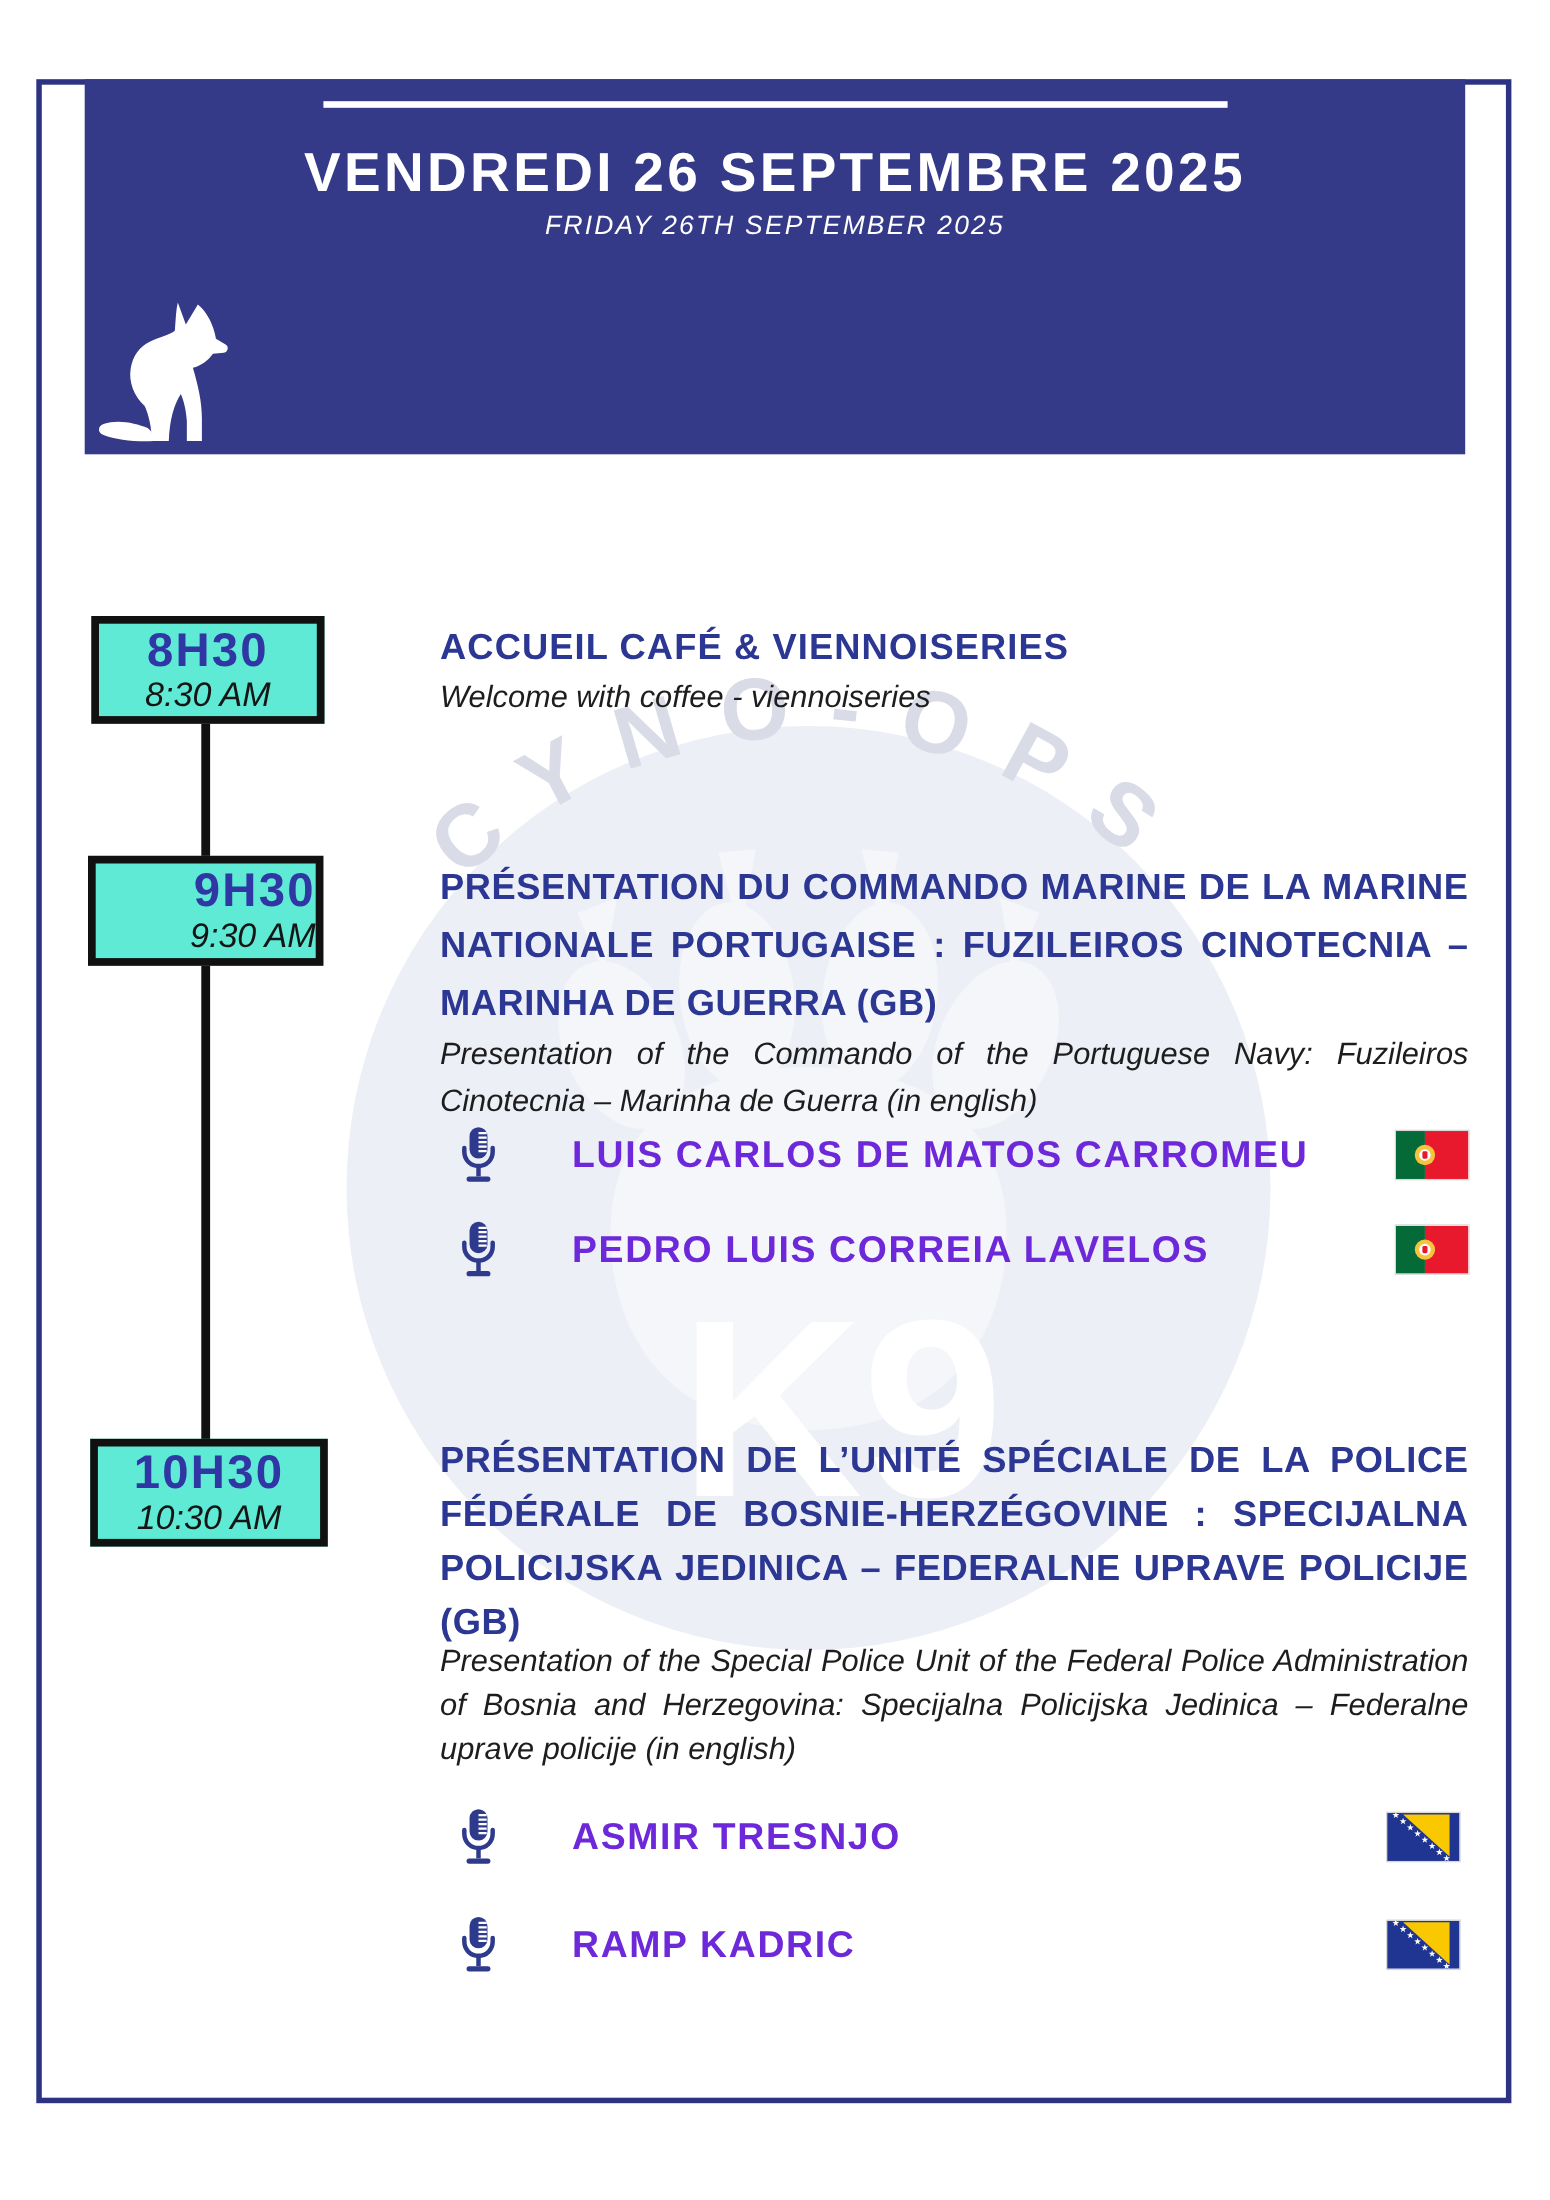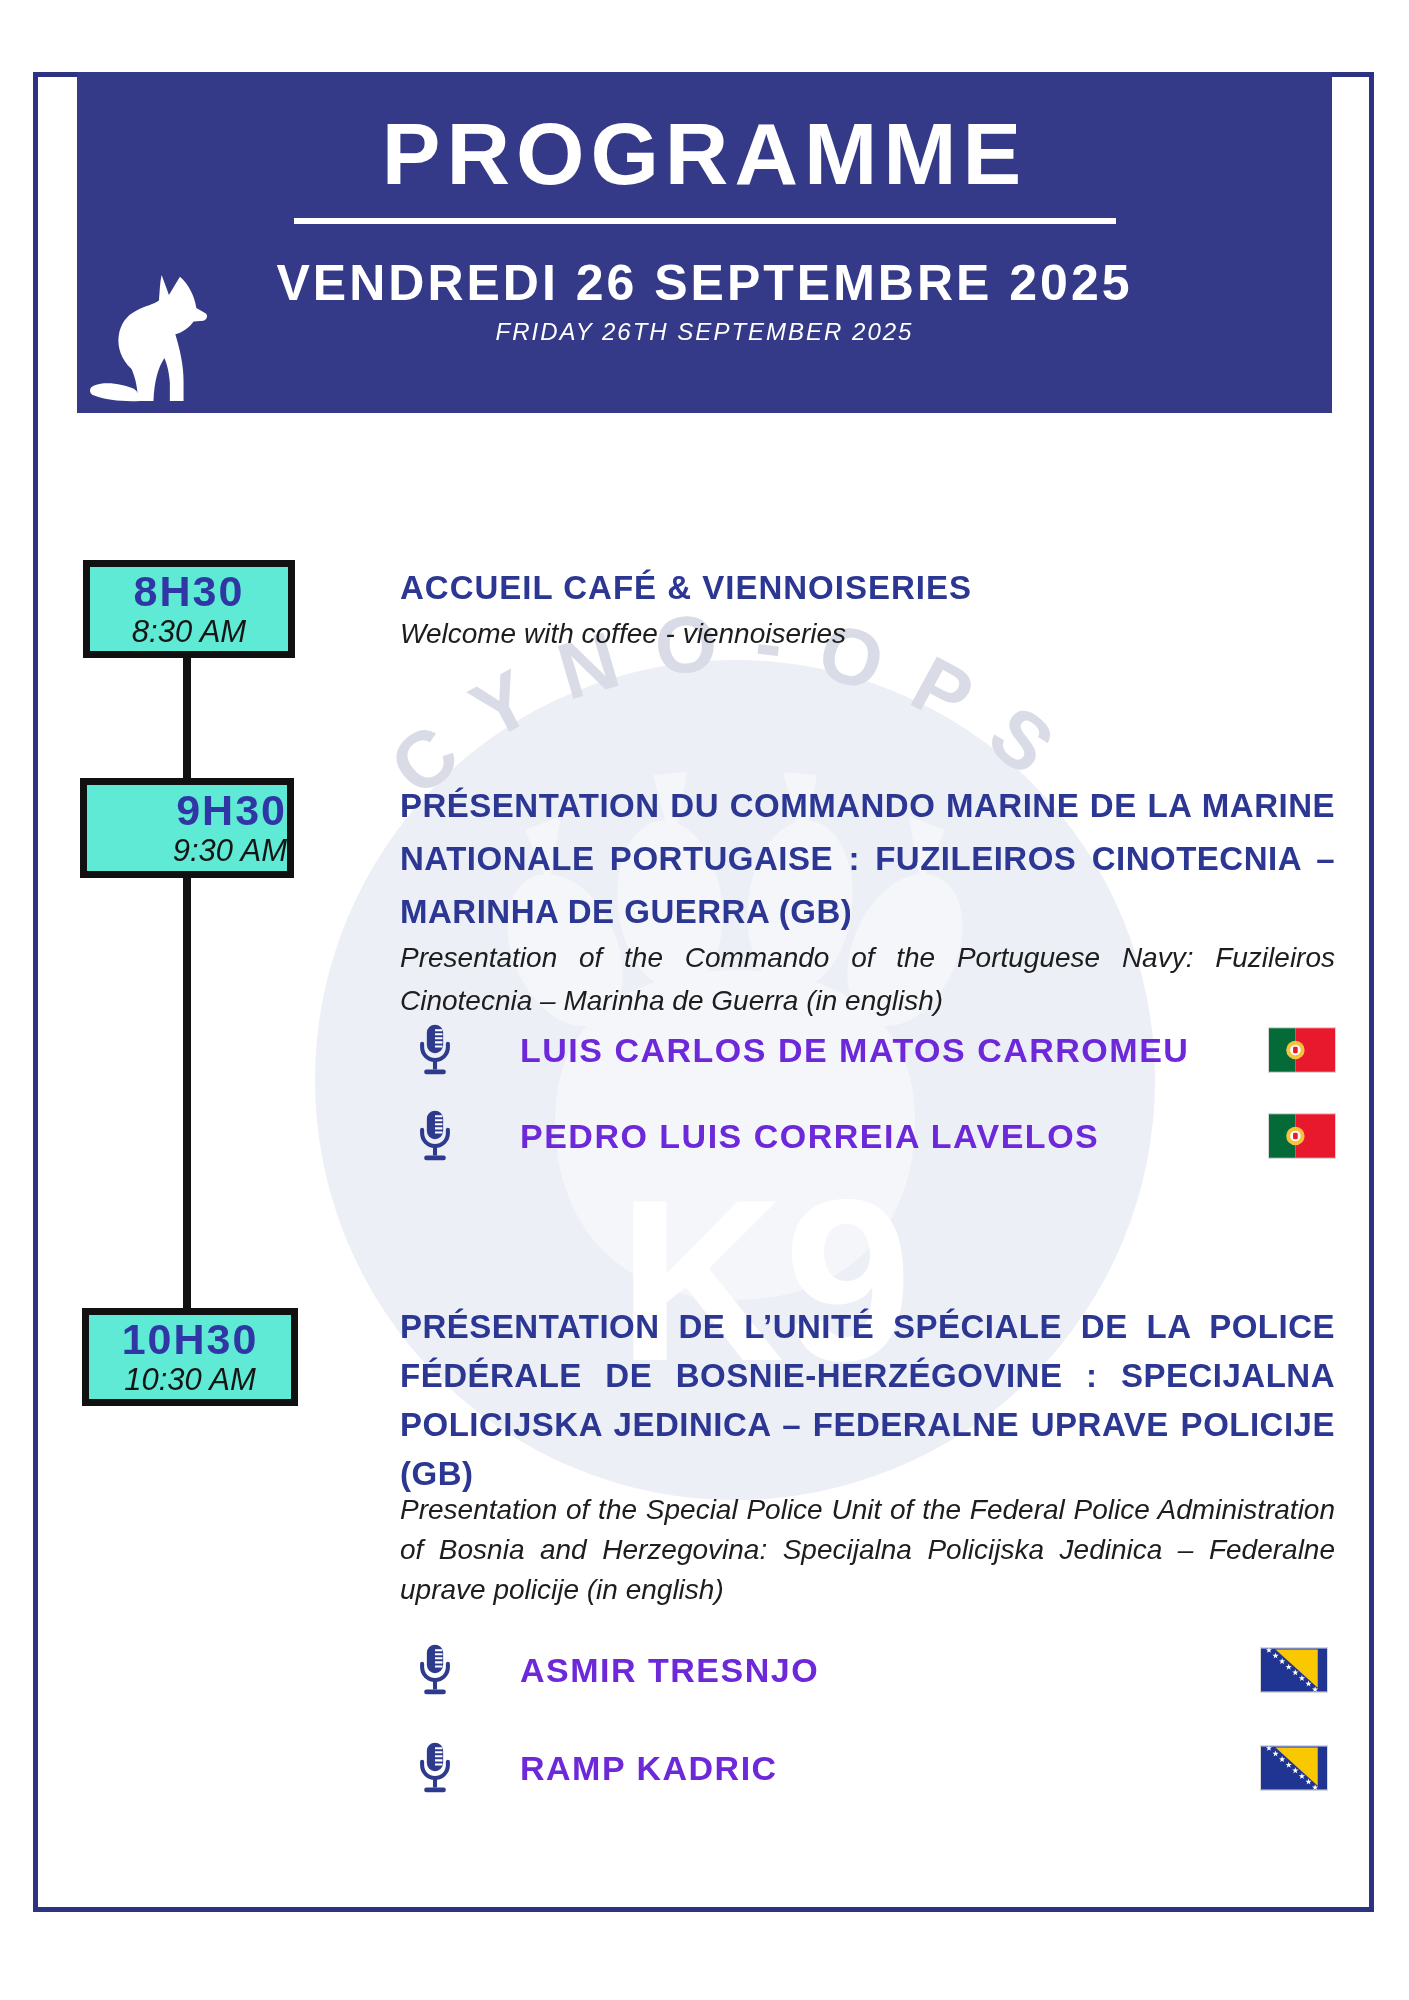--- a/index.html
+++ b/index.html
@@ -94,21 +94,20 @@
       <ellipse cx="595" cy="405" rx="52" ry="85" transform="rotate(7 595 405)"></ellipse>
       <ellipse cx="700" cy="450" rx="52" ry="80" transform="rotate(24 700 450)"></ellipse>
       <path d="M350 620 C350 510 440 470 530 470 C620 470 710 510 710 620 C710 730 640 800 530 800 C420 800 350 730 350 620 Z"></path>
     </g>
     <text x="560" y="860" font-size="230" font-weight="bold" fill="#ffffff" text-anchor="middle">K9</text>
   </svg>
 
   <div class="frame"></div>
 
   <div class="banner">
-    <div class="programme">PROGRAMME</div>
     <div class="underline"></div>
     <div class="date-fr">VENDREDI 26 SEPTEMBRE 2025</div>
     <div class="date-en">FRIDAY 26TH SEPTEMBER 2025</div>
     <svg class="dog" viewBox="0 0 160 150" aria-hidden="true">
       <g fill="#ffffff">
         <path d="M84 6 L92 28 L104 8 C114 16 120 30 122 42 L132 48 C135 50 134 55 130 56 L119 57 C114 64 107 69 99 71 C104 88 108 104 108 122 L108 144 L93 144 L93 124 C92 112 90 104 87 97 C80 108 76 122 75 144 L58 144 C58 130 55 118 51 109 C40 99 35 85 37 72 C39 59 46 50 56 45 C66 40 76 38 81 34 C82 24 82 14 84 6 Z"></path>
         <path d="M60 144 C44 145 22 143 10 138 C4 136 4 129 10 127 C24 122 42 126 54 131 C58 134 60 138 60 144 Z"></path>
       </g>
     </svg>
   </div>

